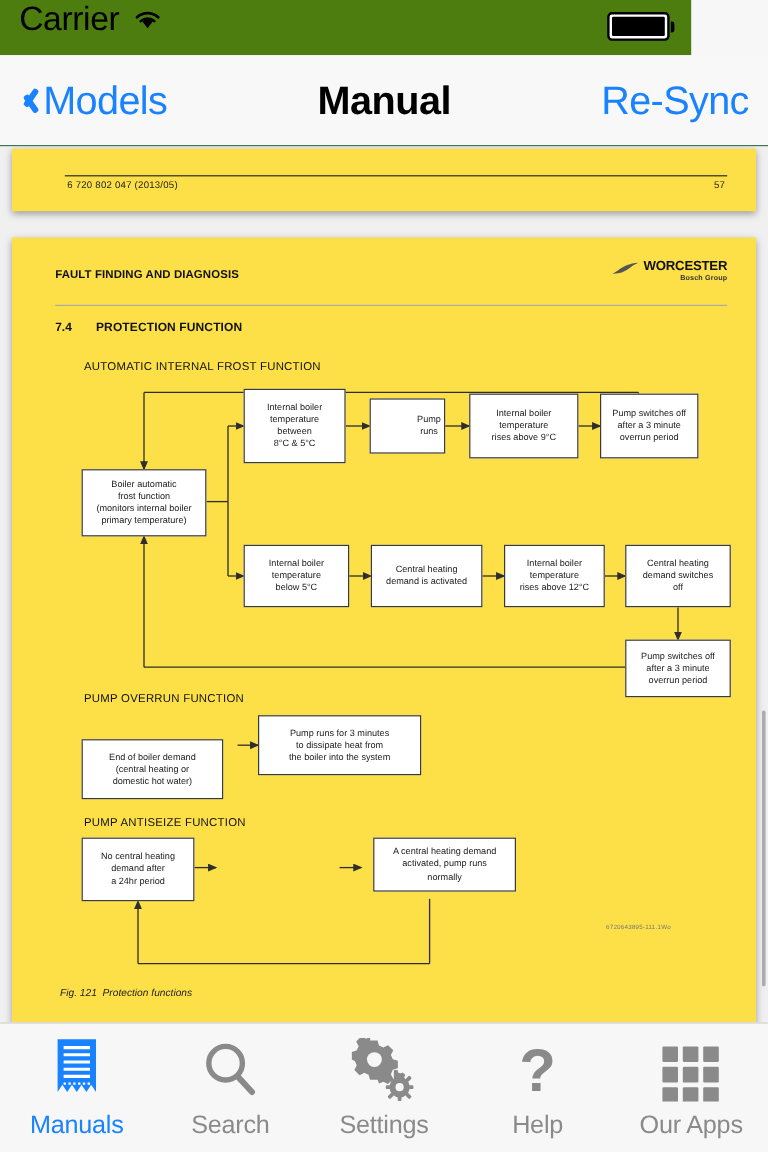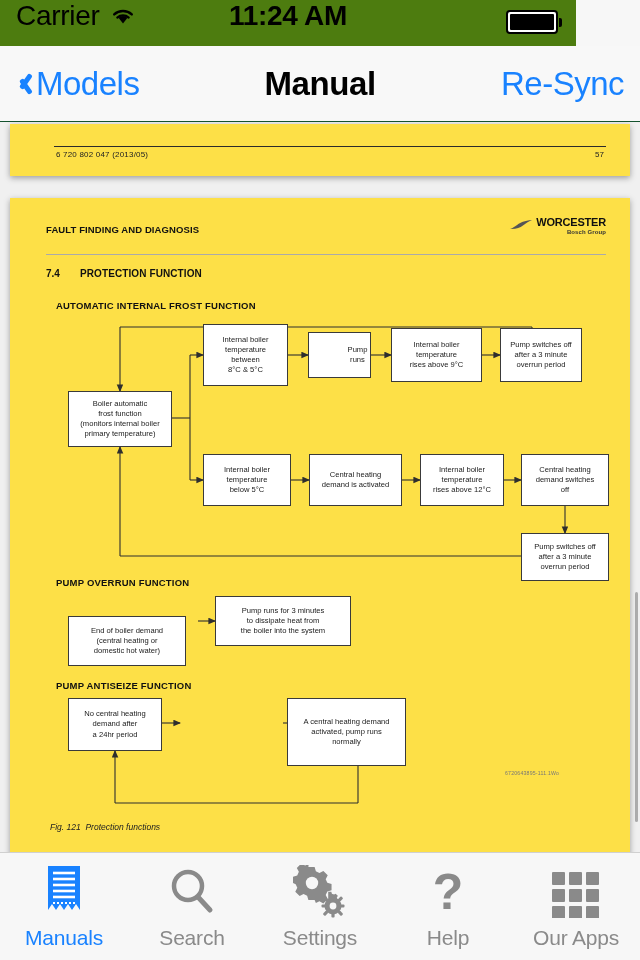--- a/index.html
+++ b/index.html
@@ -97,22 +97,22 @@
 
   .sec-num {
     position:absolute; top:70px; left:36px;
     font-size:10px; font-weight:bold; color:#111;
   }
   .sec-title {
     position:absolute; top:70px; left:70px;
     font-size:10px; font-weight:bold; color:#111; letter-spacing:0.1px;
   }
   .sub-title {
-    position:absolute; left:46px;
-    font-size:9.5px; font-weight:bold; color:#111; letter-spacing:0.2px;
+    position:absolute; left:60px;
+    font-size:9.5px; font-weight:normal; color:#111; letter-spacing:0.2px;
   }
   #t-frost { top:102px; }
   #t-overrun { top:379px; }
   #t-antiseize { top:482px; }
 
   
   .flow { position:absolute; top:0; left:0; width:620px; height:700px; }
   .fbox {
     position:absolute; border:1px solid #3a3a3a; background:#fff;
     display:flex; align-items:center; justify-content:center; text-align:center;
@@ -166,21 +166,20 @@
     <div class="sb-left">
       <span class="sb-carrier">Carrier</span>
       <span class="wifi-icon">
         <svg width="28" height="20" viewBox="0 0 28 20">
           <path d="M14 17.5 L9.5 11.8 a7.3 7.3 0 0 1 9 0 Z" fill="#000"></path>
           <path d="M5.2 8.4 a13 13 0 0 1 17.6 0" stroke="#000" stroke-width="2.4" fill="none" stroke-linecap="round"></path>
           <path d="M8.3 11.6 a8.6 8.6 0 0 1 11.4 0" stroke="#000" stroke-width="2.2" fill="none" stroke-linecap="round"></path>
         </svg>
       </span>
     </div>
-    <div class="sb-time">11:24 AM</div>
     <div class="sb-right">
       <div class="battery">
         <div class="battery-fill"></div>
       </div>
       <div class="battery-cap"></div>
     </div>
   </div>
 
   <div class="navbar">
     <div class="nav-back">
@@ -325,21 +324,21 @@
         <span style="white-space:pre-line;">Pump runs for 3 minutes
 to dissipate heat from
 the boiler into the system</span>
       </div>
 
       <div class="fbox" style="left:58px; top:500px; width:94px; height:53px;">
         <span style="white-space:pre-line;">No central heating
 demand after
 a 24hr period</span>
       </div>
-      <div class="fbox" style="left:277px; top:500px; width:119px; height:68px;">
+      <div class="fbox" style="left:301px; top:500px; width:119px; height:45px;">
         <span style="white-space:pre-line;">A central heating demand
 activated, pump runs
 normally</span>
       </div>
 
       <div class="art-code">6720643895-111.1Wo</div>
 
       <div class="fig-caption">
         <span>Fig. 121</span>&nbsp;&nbsp;<span>Protection functions</span>
       </div>

